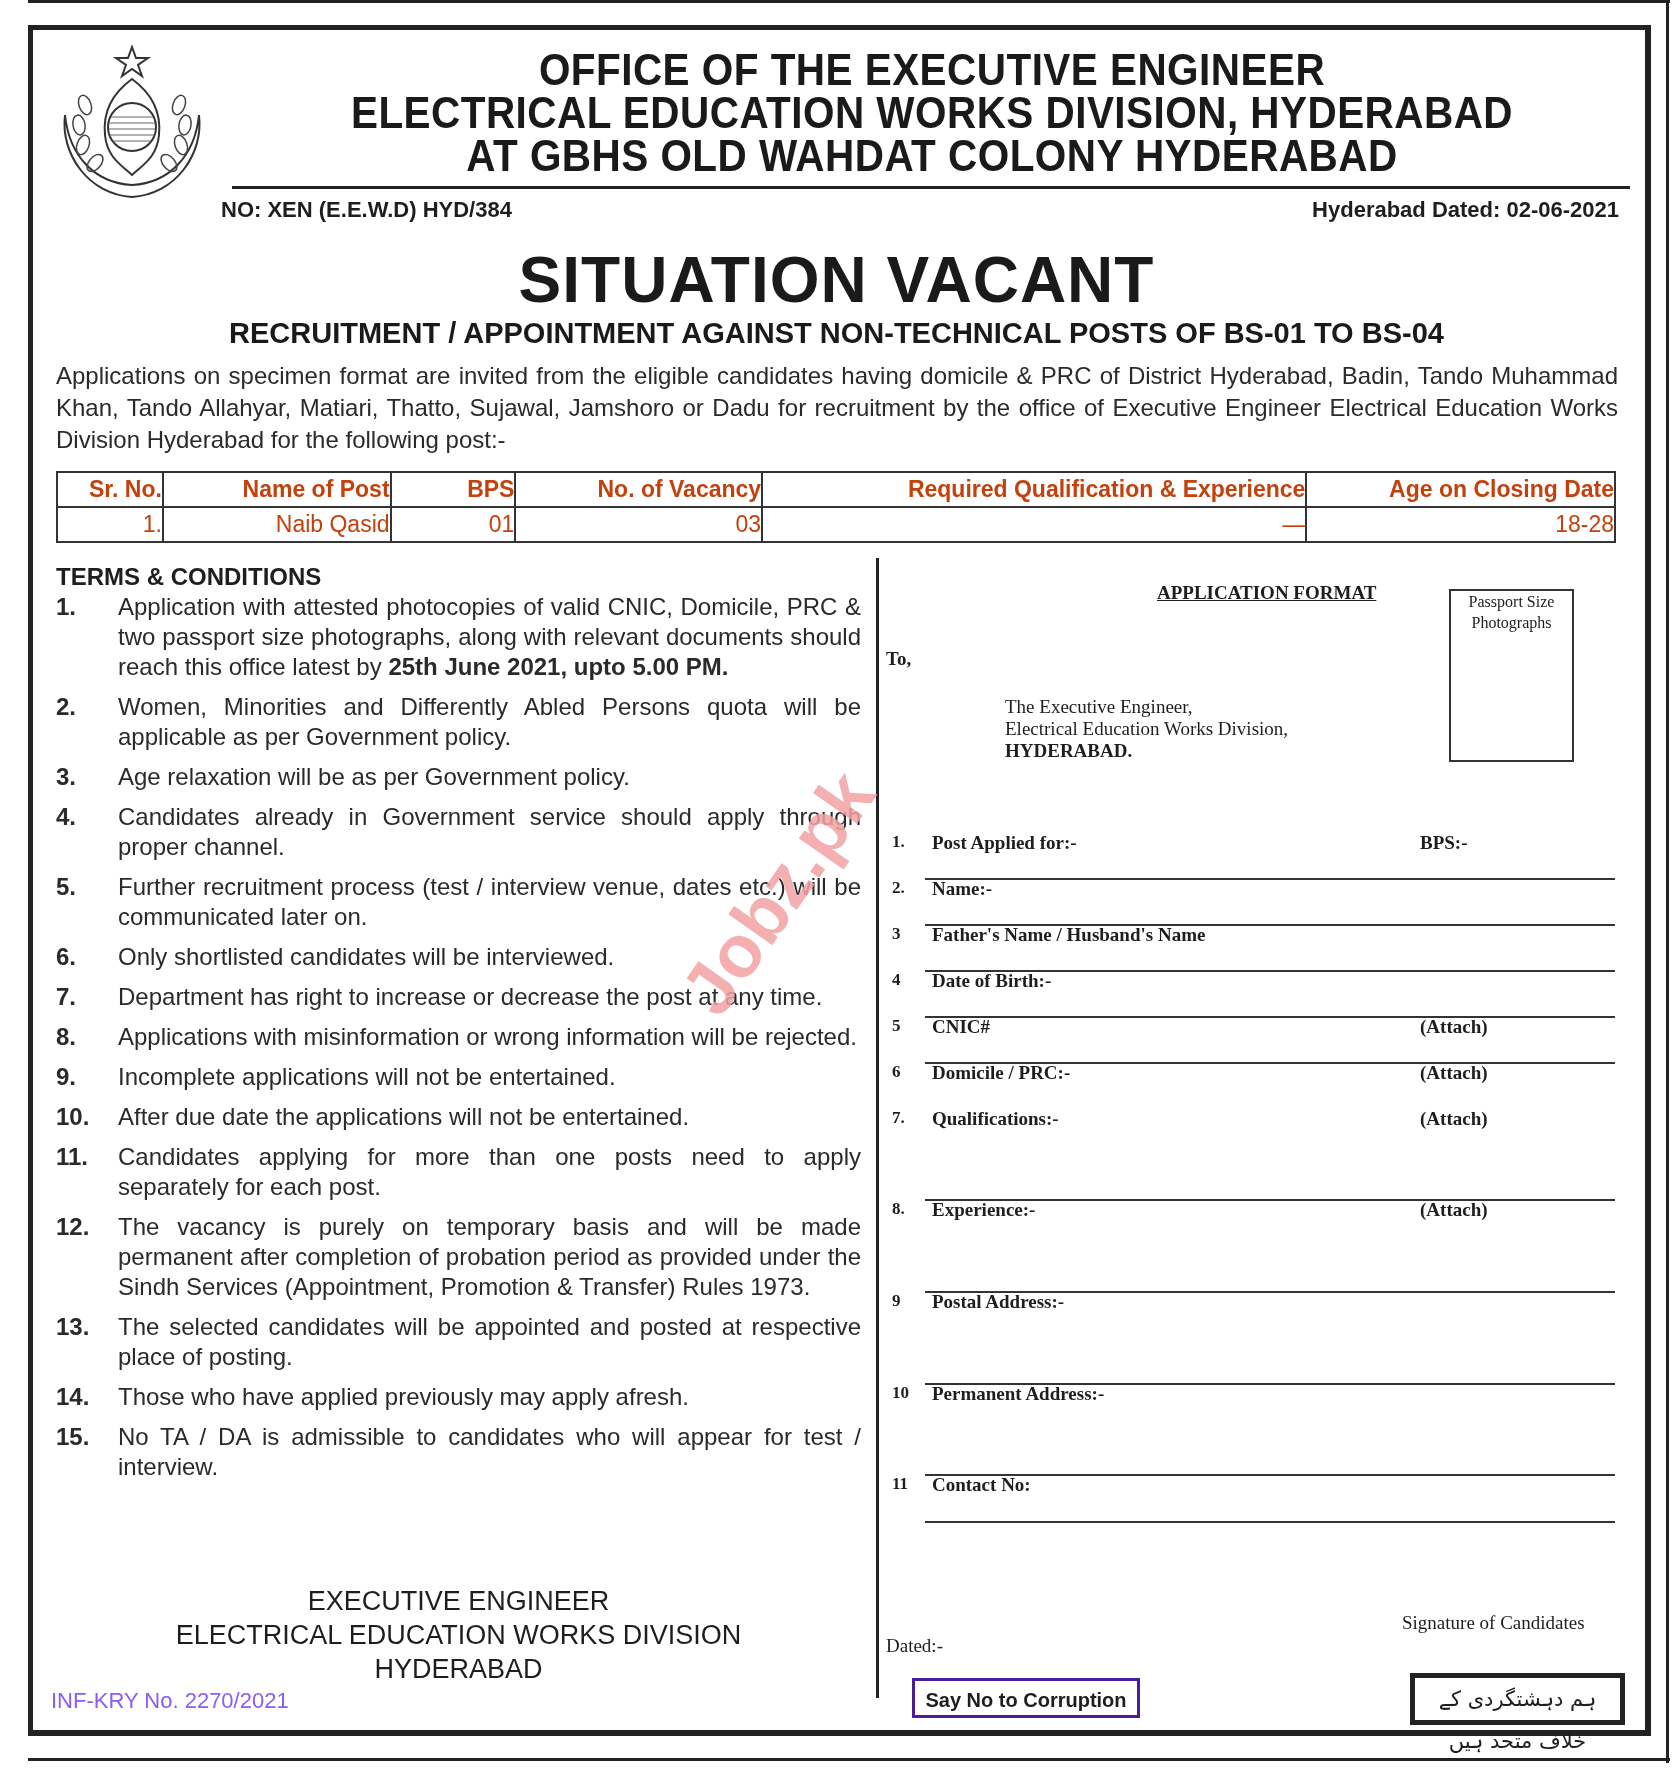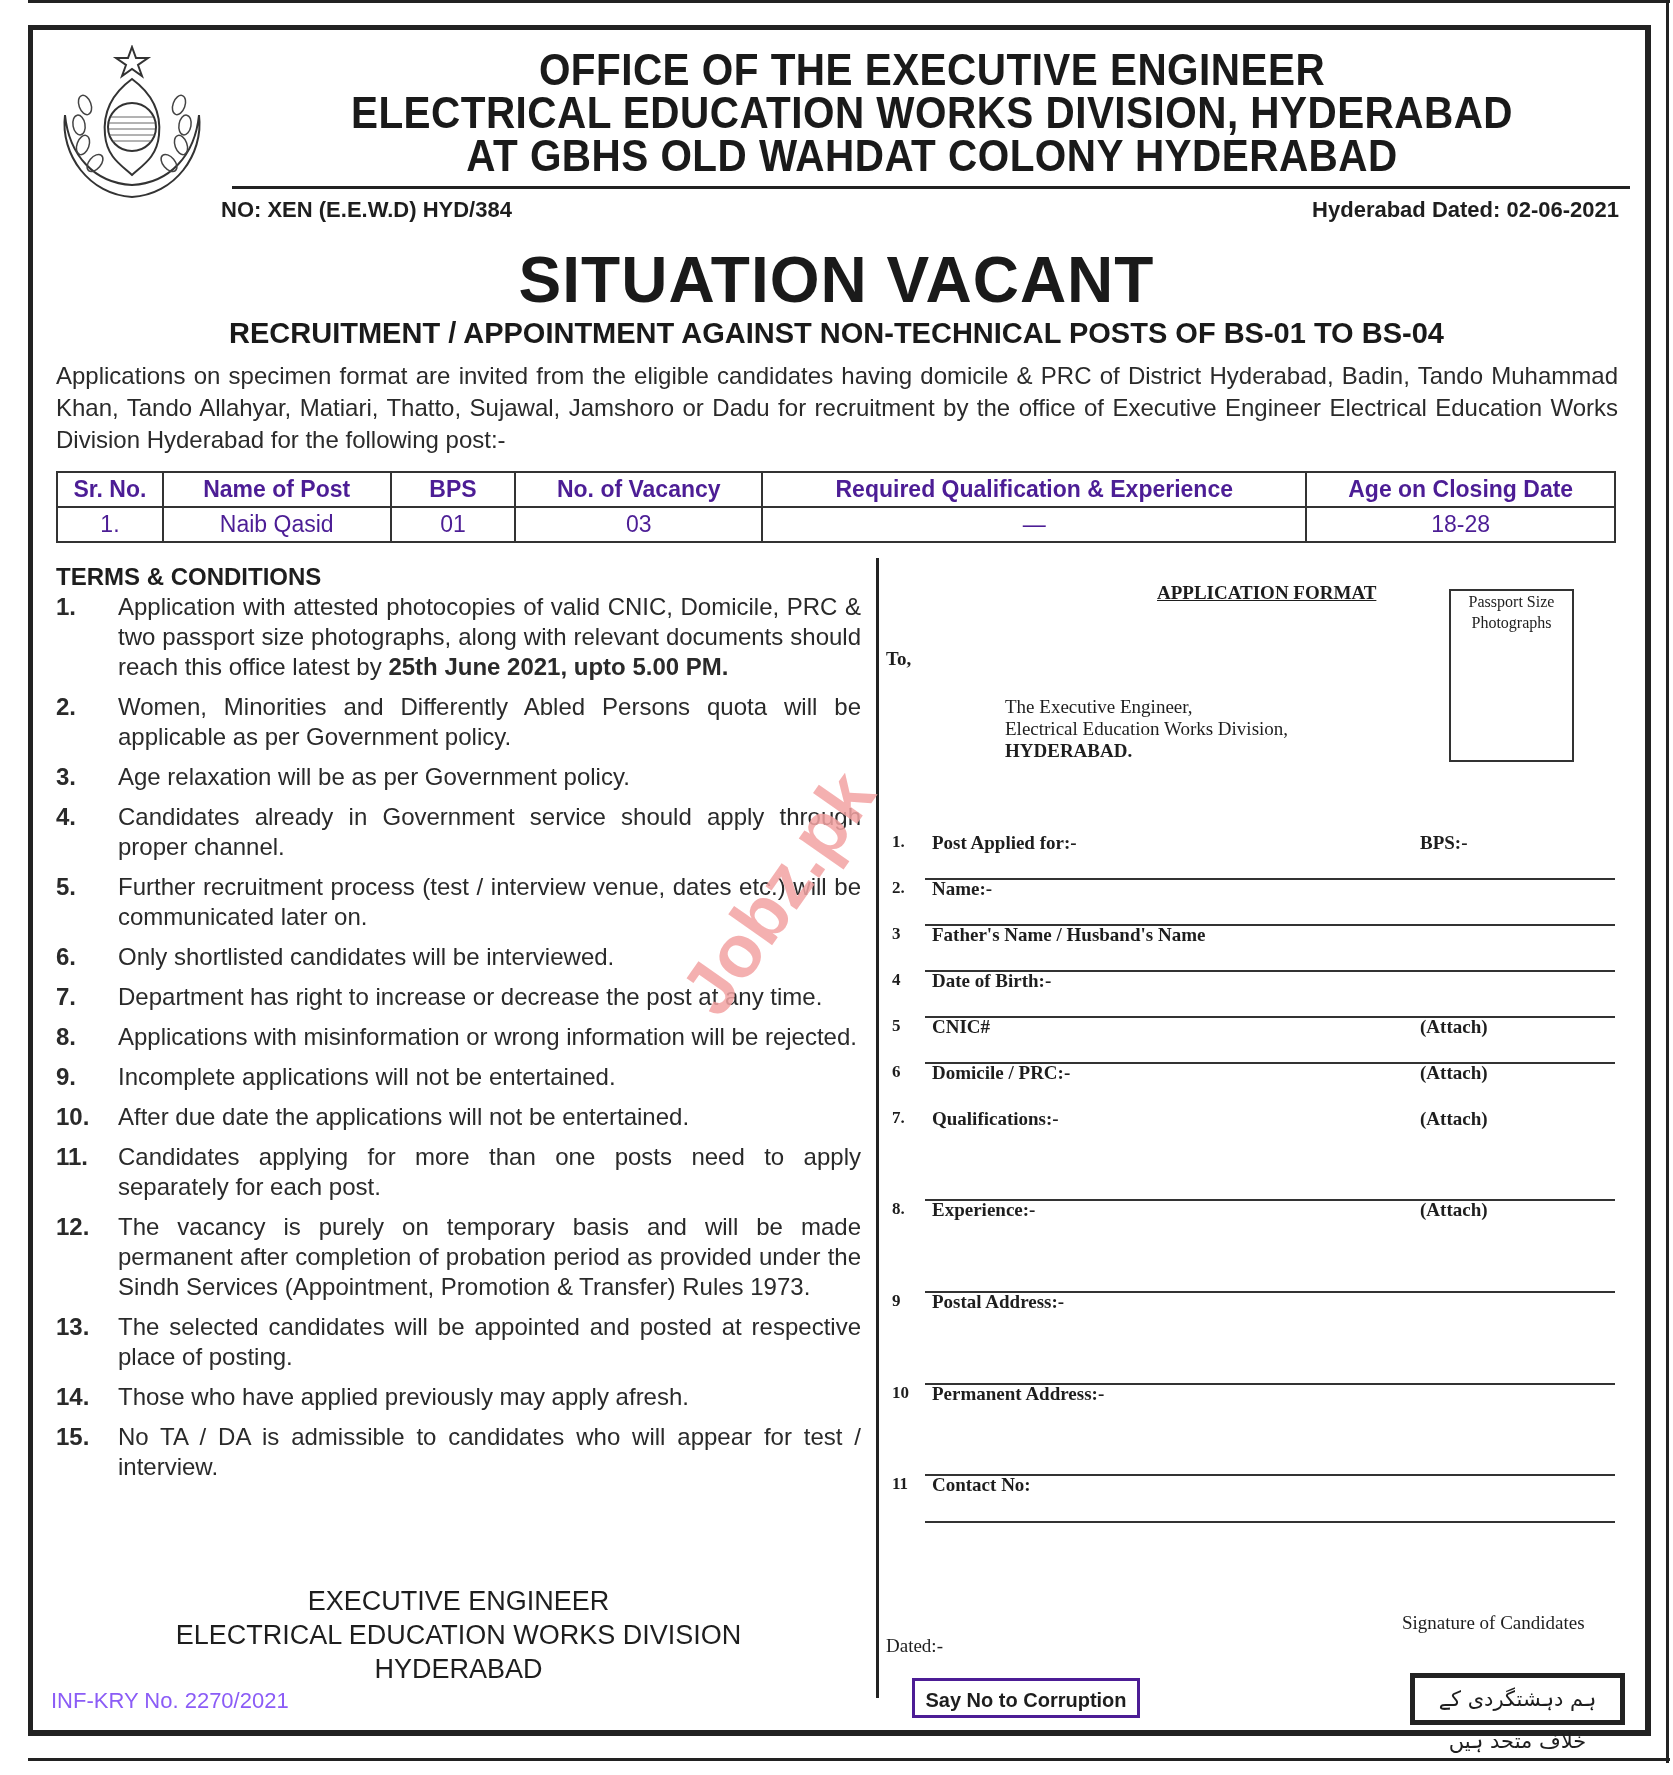--- a/index.html
+++ b/index.html
@@ -11,21 +11,21 @@
   .frame { left:28px; top:25px; width:1612px; height:1700px; border:5px solid #222; border-right-width:6px; border-bottom-width:6px; }
   .logo { left:55px; top:45px; width:155px; height:158px; }
   .hdr { left:232px; width:1400px; text-align:center; font-weight:bold; font-size:44px; letter-spacing:0.5px; color:#1a1a1a; line-height:44px; transform:scaleX(0.92); transform-origin:center; }
   .hdr-rule { left:232px; top:186px; width:1398px; height:3px; background:#222; }
   .ref { left:221px; top:197px; font-size:22px; font-weight:bold; }
   .date { right:54px; top:197px; font-size:22px; font-weight:bold; }
   .sv { left:0; width:1673px; top:248px; text-align:center; font-size:64px; font-weight:bold; letter-spacing:1px; line-height:64px; color:#1a1a1a; }
   .sub { left:0; width:1673px; top:317px; text-align:center; font-size:29px; font-weight:bold; line-height:32px; color:#1a1a1a; }
   .intro { left:56px; top:360px; width:1562px; font-size:24px; line-height:32px; text-align:justify; text-align-last:left; color:#2a2a2a; }
   table.vac { position:absolute; left:56px; top:471px; width:1560px; border-collapse:collapse; font-size:23px; }
-  table.vac td, table.vac th { border:2px solid #333; text-align:center; height:33px; padding:0; font-weight:normal; color:#4c1d95; }
+  table.vac td, table.vac th { border:2px solid #333; text-align:right; height:33px; padding:0; font-weight:normal; color:#c2410c; }
   table.vac th { font-weight:bold; font-size:23px; }
   .terms-title { left:56px; top:563px; font-size:24px; font-weight:bold; }
   .terms { left:56px; top:592px; width:805px; font-size:24px; line-height:30px; color:#2a2a2a; }
   .term { display:flex; margin-bottom:10px; }
   .term .n { width:62px; flex:none; font-weight:bold; }
   .term .t { flex:1; text-align:justify; }
   .term .t b { font-weight:bold;margin-top:13px; }
   .divider { left:876px; top:558px; width:3px; height:1140px; background:#222; }
   .sig { left:56px; width:805px; text-align:center; font-weight:normal; font-size:27px; line-height:33px; }
   .inf { left:51px; top:1688px; font-size:22px; color:#8b5cf6; }

